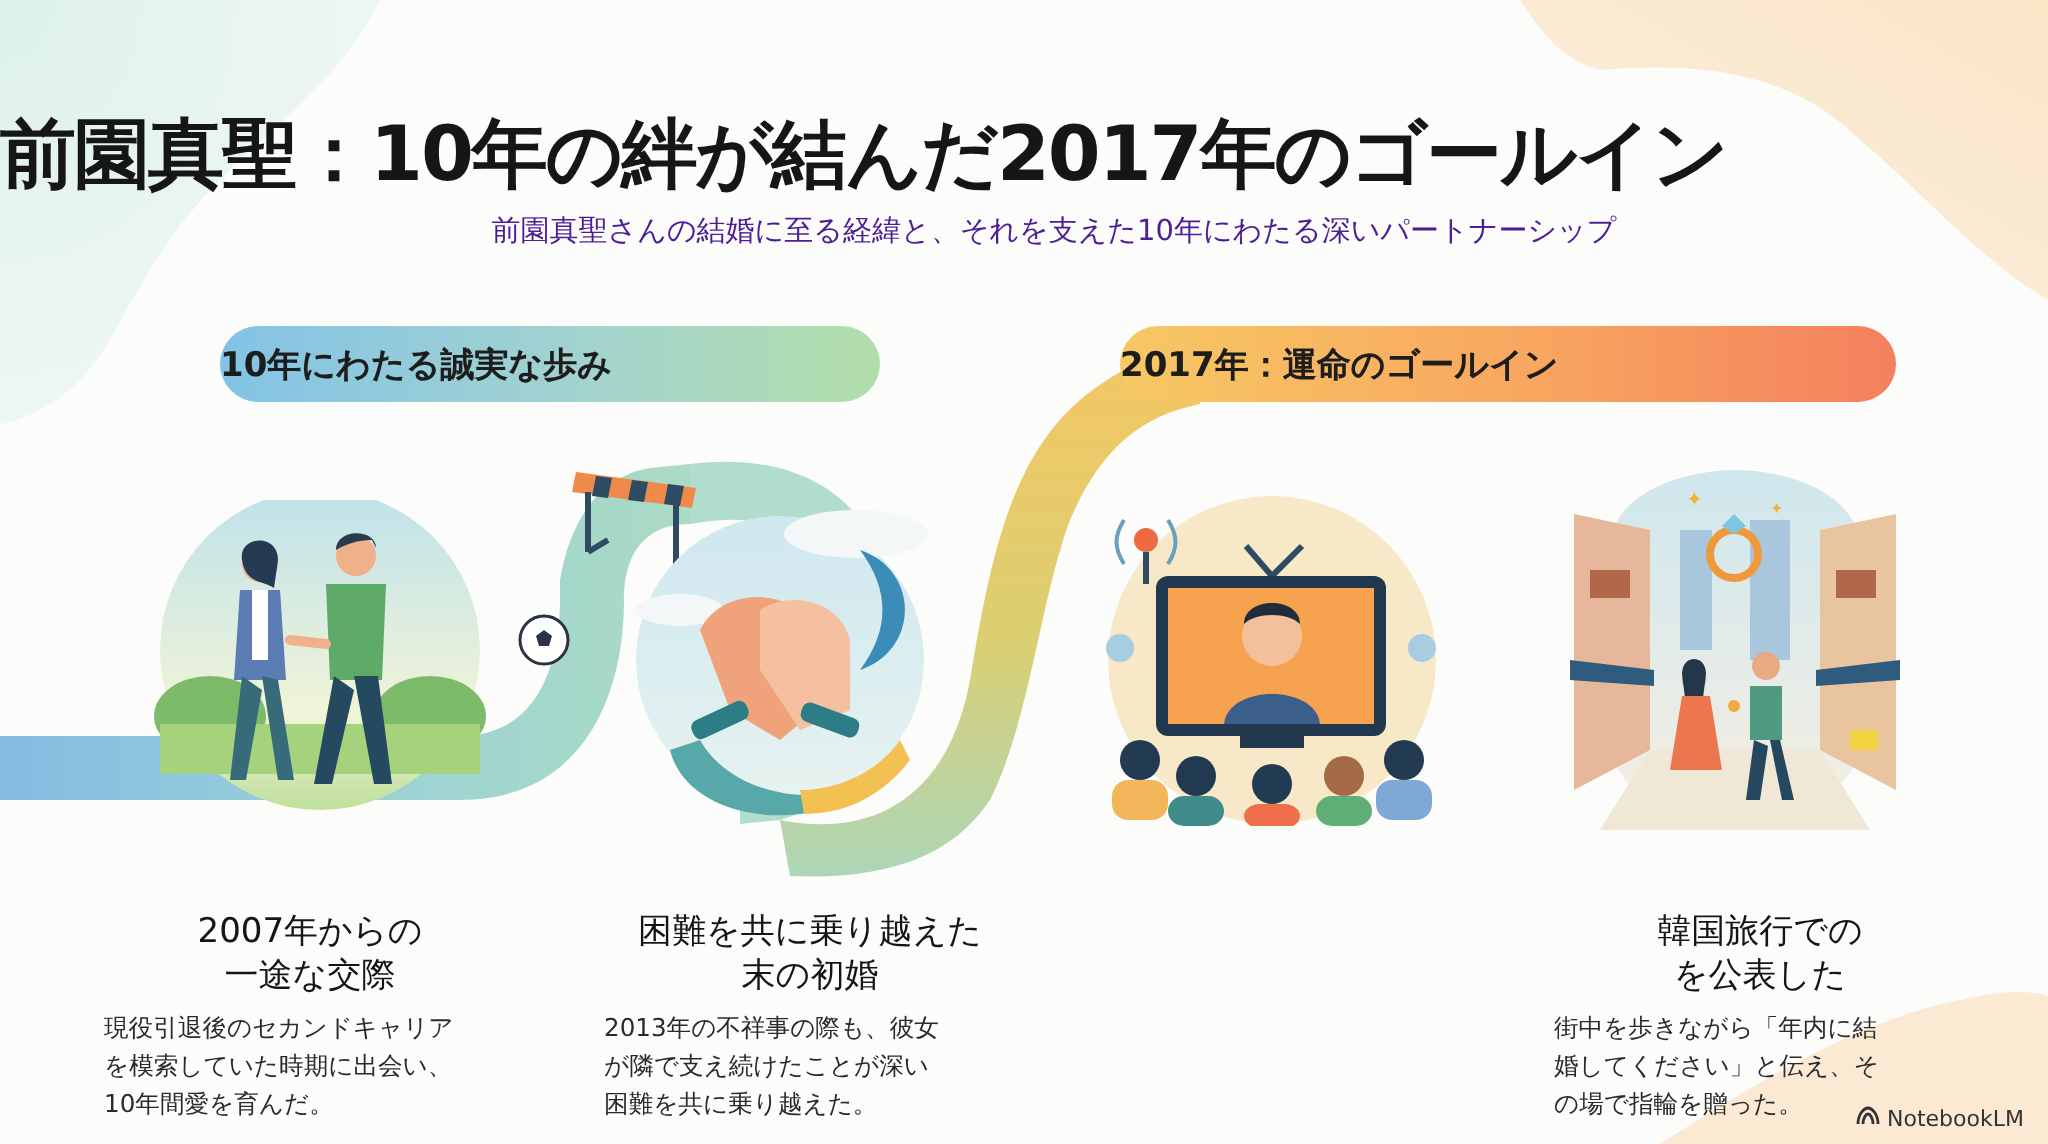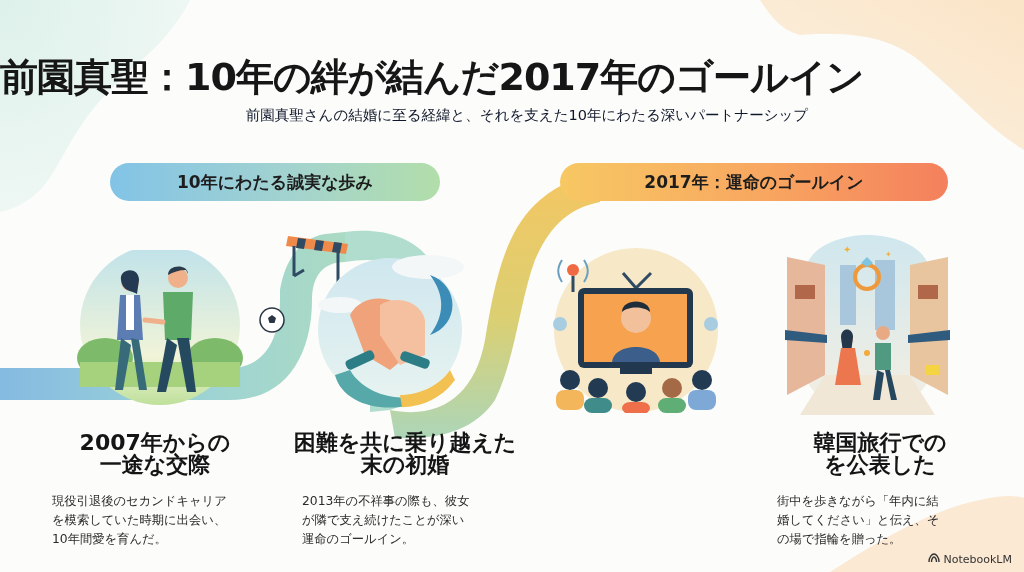--- a/index.html
+++ b/index.html
@@ -11,40 +11,41 @@
     color: #1a1a1a;
   }
   .bg-layer { position: absolute; inset: 0; width: 1024px; height: 572px; }
   .title {
     position: absolute; left: 0; right: 0; top: 52px;
     text-align: left; font-size: 38px; font-weight: bold; letter-spacing: -1px;
     color: #161616;
   }
   .subtitle {
     position: absolute; left: 0; right: 0; top: 106px;
-    text-align: center; font-size: 14.5px; color: #0f172a; padding-left: 30px;
+    text-align: center; font-size: 14.5px; color: #4c1d95; padding-left: 30px;
   }
   .pill {
     position: absolute; height: 38px; border-radius: 19px;
-    display: flex; align-items: center; justify-content: center;
+    display: flex; align-items: center; justify-content: flex-start;
     font-size: 17px; font-weight: bold; color: #1d1d1d;
   }
   .pill-left { left: 110px; top: 163px; width: 330px;
     background: linear-gradient(90deg, #82c3e6 0%, #a3d3cf 55%, #b2deaa 100%); }
   .pill-right { left: 560px; top: 163px; width: 388px;
     background: linear-gradient(90deg, #f7c863 0%, #f8a560 55%, #f4805d 100%); }
   .card {
     position: absolute; top: 432px; width: 230px; text-align: center;
   }
   .card-heading {
-    font-size: 22px; font-weight: bold; line-height: 22px; color: #151515;
+    font-size: 17px; font-weight: normal; line-height: 22px; color: #151515;
     white-space: pre-line;
+    margin-top: 23px;
   }
   .card-body {
-    margin-top: 16px; text-align: left; font-size: 12.3px; line-height: 19px; color: #2a2a2a;
+    margin-top: 6px; text-align: left; font-size: 12.3px; line-height: 19px; color: #2a2a2a;
     padding-left: 12px; white-space: pre-line;
   }
   .illus { position: absolute; }
   .brand {
     position: absolute; right: 12px; bottom: 6px; font-size: 11px; color: #333;
     display: flex; align-items: flex-start; gap: 4px;
   }
 </style>
 </head>
 <body>
@@ -225,21 +226,21 @@
 一途な交際</div>
   <div class="card-body">現役引退後のセカンドキャリア
 を模索していた時期に出会い、
 10年間愛を育んだ。</div>
 </div>
 <div class="card" style="left:290px">
   <div class="card-heading">困難を共に乗り越えた
 末の初婚</div>
   <div class="card-body">2013年の不祥事の際も、彼女
 が隣で支え続けたことが深い
-運命のゴールイン。</div>
+困難を共に乗り越えた。</div>
 </div>
 <div class="card" style="left:530px">
 </div>
 <div class="card" style="left:765px">
   <div class="card-heading">韓国旅行での
 を公表した</div>
   <div class="card-body">街中を歩きながら「年内に結
 婚してください」と伝え、そ
 の場で指輪を贈った。</div>
 </div>

